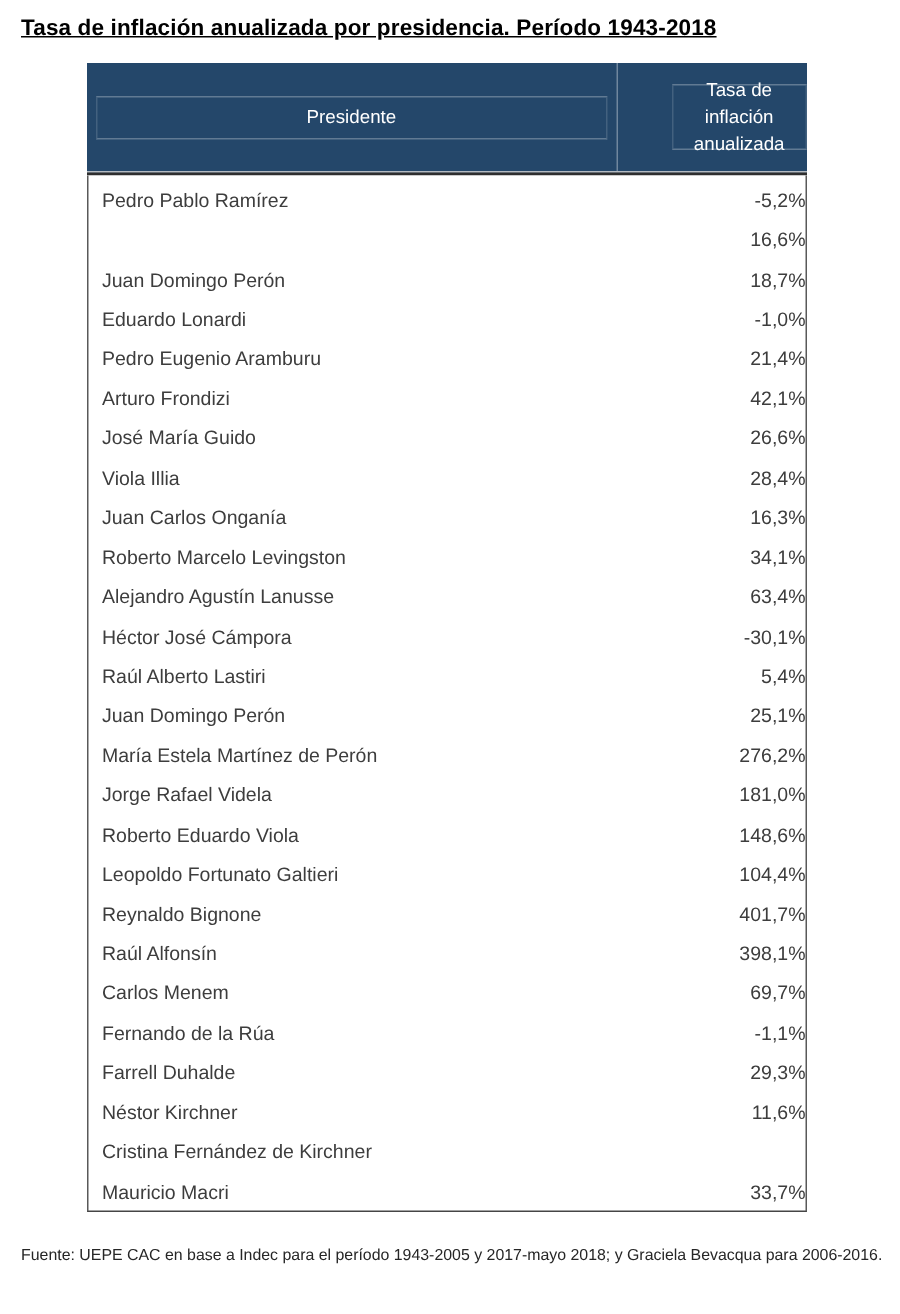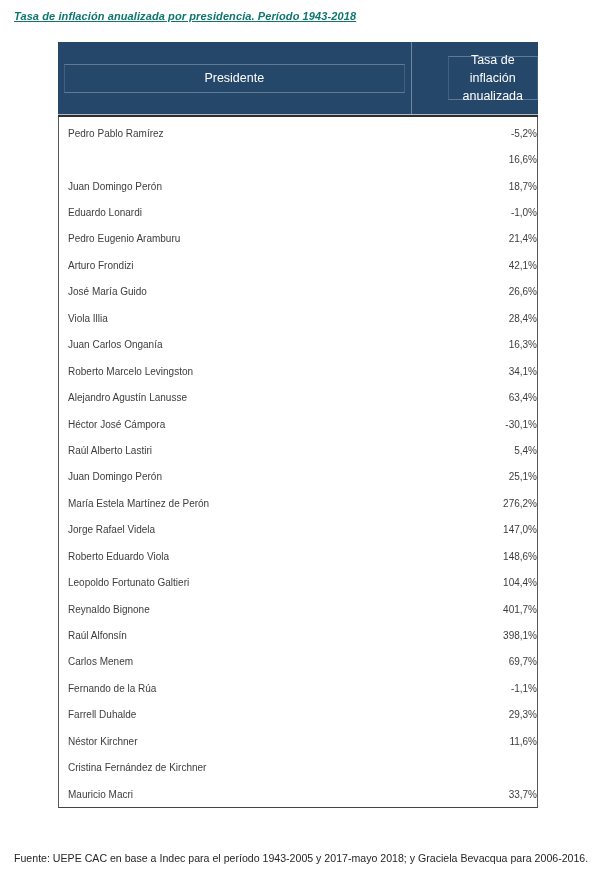--- a/index.html
+++ b/index.html
@@ -7,26 +7,25 @@
   body {
     width: 600px; height: 876px;
     font-family: "Liberation Sans", sans-serif;
     position: relative;
     color: #3d3d3d;
   }
   .page { position: absolute; inset: 0; background: #fff; }
 
   .title {
     position: absolute; left: 14px; top: 10px;
-    font-size: 11px; font-weight: bold;
-    color: #0f766e;
+    font-size: 15px; font-weight: bold;
+    color: #000000;
     text-decoration: underline;
     letter-spacing: 0.1px;
     white-space: nowrap;
-    font-style: italic;
   }
 
   .table {
     position: absolute; left: 58px; top: 42px; width: 480px;
   }
 
   .thead {
     display: flex;
     height: 73px;
     background: #24476a;
@@ -59,36 +58,36 @@
     background: #ffffff;
     border-left: 1px solid #595959;
     border-right: 1px solid #595959;
     border-bottom: 1px solid #454545;
     padding-top: 3px;
   }
   .tr {
     display: flex;
     height: 26.45px;
     align-items: center;
-    font-size: 10px;
+    font-size: 13px;
     color: #3d3d3d;
   }
   .td-name {
     width: 316px;
     padding-left: 9px;
     white-space: nowrap;
     overflow: hidden;
   }
   .td-value {
     flex: 1;
     text-align: right;
   }
 
   .footer {
-    position: absolute; left: 14px; top: 852px;
+    position: absolute; left: 14px; top: 831px;
     font-size: 10.6px;
     color: #262626;
     white-space: nowrap;
   }
 </style>
 </head>
 <body>
 
 <div class="page">
 
@@ -177,21 +176,21 @@
     <div class="td-value">25,1%</div>
   </div>
 
   <div class="tr">
     <div class="td-name">María Estela Martínez de Perón</div>
     <div class="td-value">276,2%</div>
   </div>
 
   <div class="tr">
     <div class="td-name">Jorge Rafael Videla</div>
-    <div class="td-value">147,0%</div>
+    <div class="td-value">181,0%</div>
   </div>
 
   <div class="tr">
     <div class="td-name">Roberto Eduardo Viola</div>
     <div class="td-value">148,6%</div>
   </div>
 
   <div class="tr">
     <div class="td-name">Leopoldo Fortunato Galtieri</div>
     <div class="td-value">104,4%</div>

